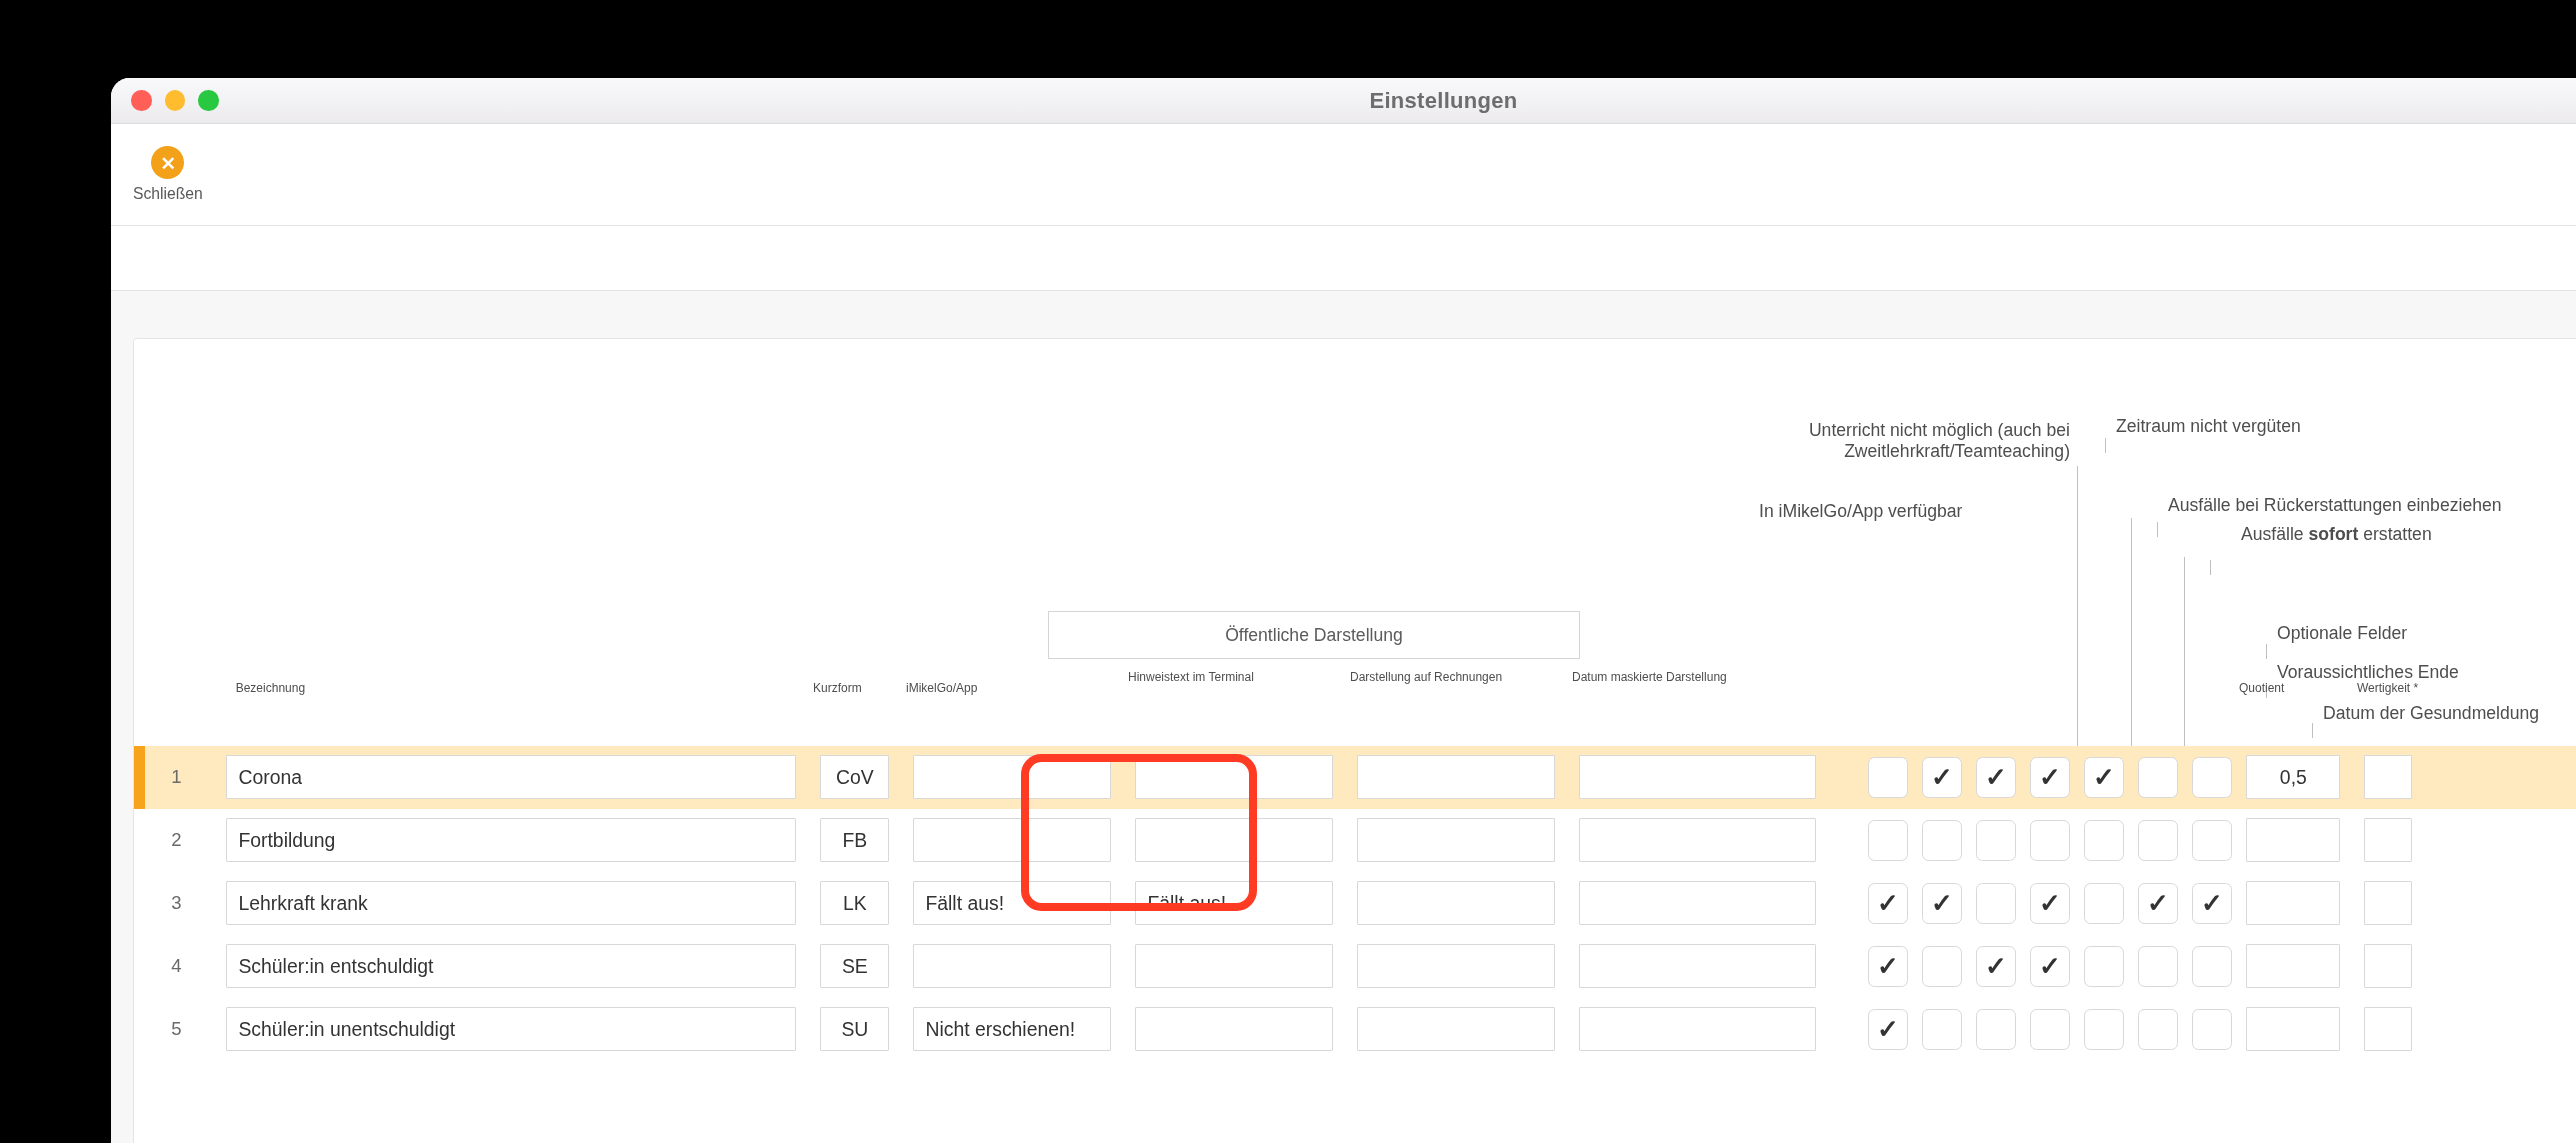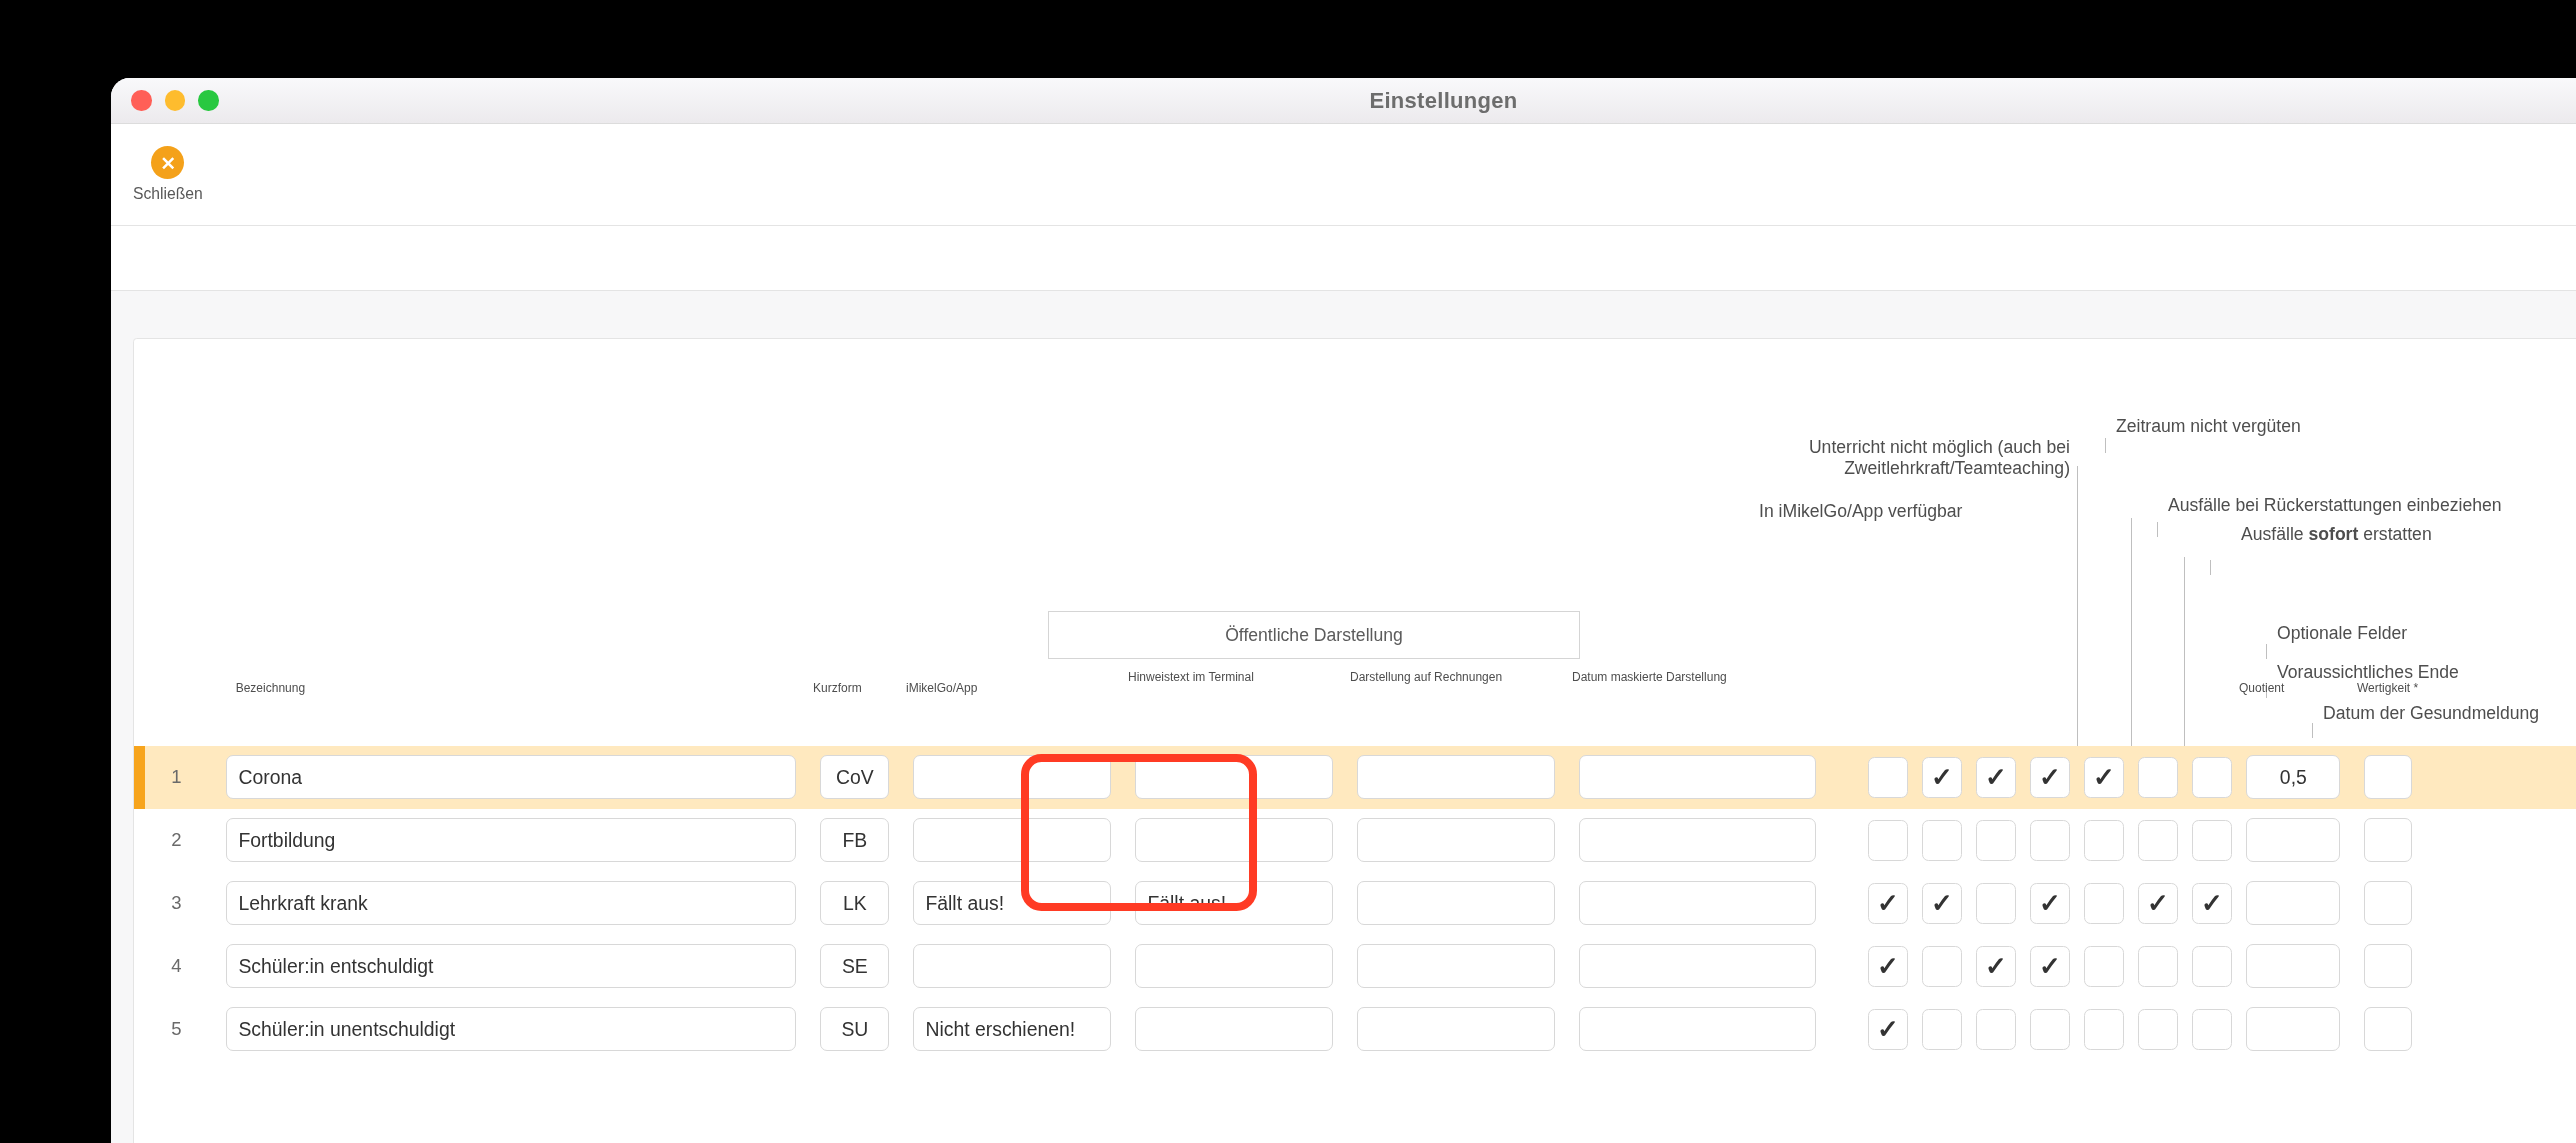--- a/index.html
+++ b/index.html
@@ -65,21 +65,21 @@
   
   .rows{position:absolute;top:407px;left:0;right:0;}
   .row{height:63px;align-items:center;}
   .row.sel{background:var(--row-hover);}
   .row.sel::before,.row.sel::after{content:"";width:11px;height:63px;background:var(--row-hover-side);position:absolute;}
   .row.sel::before{left:0;}
   .row.sel::after{right:0;}
   .row{position:relative;}
   .cell{padding:0 7.4px;display:flex;align-items:center;height:100%;}
   .num{justify-content:center;color:#6a6a6a;font-size:18.5px;}
-  .inp{height:44px;border:0.9px solid #d8d8d8;border-radius:7px;background:#fff;width:calc(100% - 9.3px);padding:0 11px;font-size:19.4px;color:#333;}
+  .inp{height:44px;border:0.9px solid #d8d8d8;border-radius:1px;background:#fff;width:calc(100% - 9.3px);padding:0 11px;font-size:19.4px;color:#333;}
   .inp.center{text-align:center;}
   .chk{width:41px;height:41px;border:0.9px solid #d8d8d8;border-radius:6.5px;background:#fff;display:flex;align-items:center;justify-content:center;font-size:26px;font-weight:800;color:#333;cursor:pointer;}
   .tail{display:flex;align-items:center;justify-content:flex-end;gap:13px;padding-right:28px;}
   
   .annot{position:absolute;border:8.3px solid #ff3b24;border-radius:20.4px;pointer-events:none;}
 </style>
 </head>
 <body>
 
 <div class="stage">
@@ -108,21 +108,21 @@
     </div>
 
     <div class="actionbar">
       
     </div>
 
     <div class="content">
       <div class="panel">
 
         <div class="diag-labels">
-          <div class="diag" style="left:1584px;top:65px;max-width:352px;white-space:normal;text-align:right;margin-top:17px;">Unterricht nicht möglich (auch bei Zweitlehrkraft/Teamteaching)</div>
+          <div class="diag" style="left:1584px;top:65px;max-width:352px;white-space:normal;text-align:right;">Unterricht nicht möglich (auch bei Zweitlehrkraft/Teamteaching)</div>
           <div class="diag" style="left:1625px;top:146px;">In iMikelGo/App verfügbar</div>
           <div class="diag" style="left:1982px;top:61px;">Zeitraum nicht vergüten</div>
           <div class="diag" style="left:2034px;top:127px;margin-top:13px;">Ausfälle bei Rückerstattungen einbeziehen</div>
           <div class="diag" style="left:2087px;top:169px;margin-left:20px;">
             <span>Ausfälle </span><b>sofort</b><span> erstatten</span>
           </div>
           <div class="diag" style="left:2143px;top:268px;">Optionale Felder</div>
           <div class="diag" style="left:2143px;top:307px;">Voraussichtliches Ende</div>
           <div class="diag" style="left:2189px;top:348px;">Datum der Gesundmeldung</div>
 

